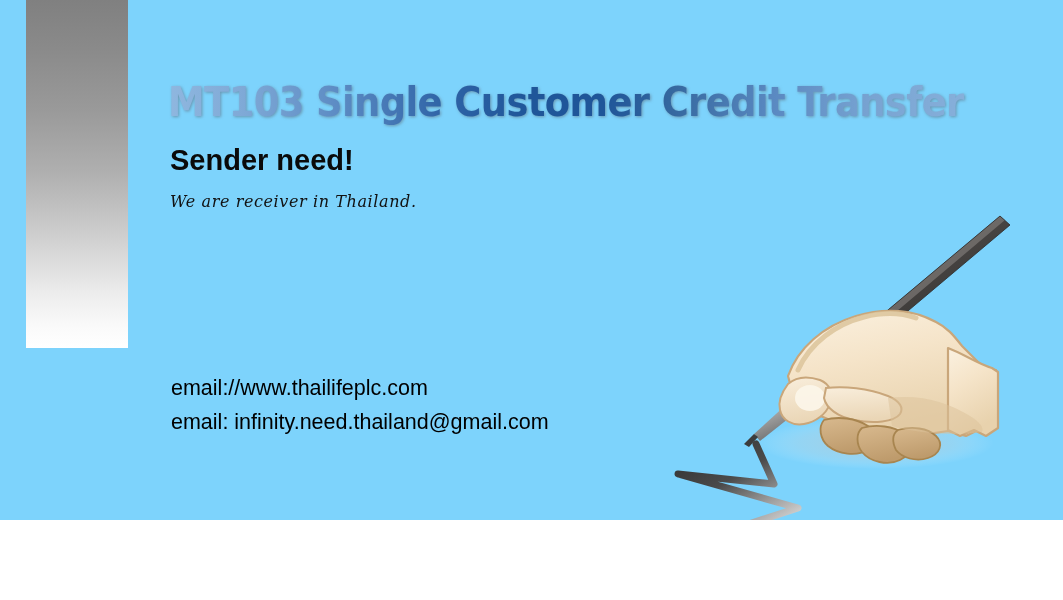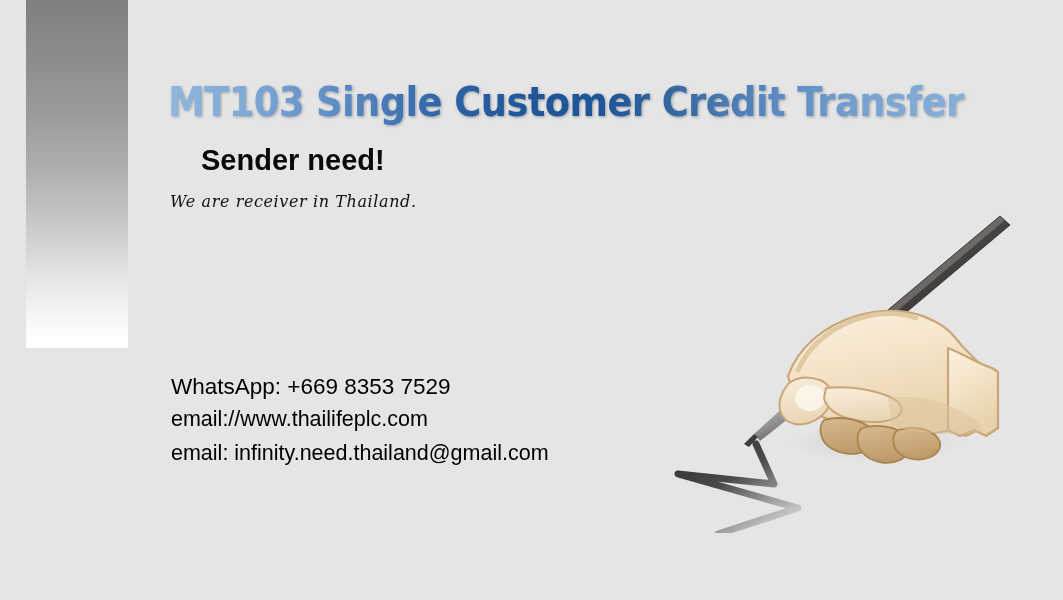--- a/index.html
+++ b/index.html
@@ -10,22 +10,22 @@
   body {
     width: 1063px;
     height: 600px;
     overflow: hidden;
     font-family: "Liberation Sans", sans-serif;
   }
 
   #slide {
     position: relative;
     width: 1063px;
-    height: 600px;
-    background: #e5e5e5;
+    height: 520px;
+    background: #7dd3fc;
     overflow: hidden;
   }
 
   
   #side-bar {
     position: absolute;
     left: 26px;
     top: 0px;
     width: 102px;
     height: 348px;
@@ -74,21 +74,20 @@
   
   #headline {
     position: absolute;
     left: 170px;
     top: 144px;
     font-size: 29px;
     font-weight: bold;
     color: #0a0a0a;
     font-family: "Liberation Sans", sans-serif;
     white-space: nowrap;
-    margin-left: 31px;
   }
 
   #subline {
     position: absolute;
     left: 170px;
     top: 192px;
     font-size: 16px;
     font-style: italic;
     color: #111111;
     font-family: "DejaVu Serif", serif;
@@ -132,21 +131,20 @@
 
   <div id="side-bar"></div>
 
   <div id="title">MT103 Single Customer Credit Transfer</div>
 
   <div id="headline">Sender need!</div>
 
   <div id="subline">We are receiver in Thailand.</div>
 
   <div id="contact">
-    <div class="c-line">WhatsApp: +669 8353 7529</div>
     <div class="c-line wide">email://www.thailifeplc.com</div>
     <div class="c-line wide">email: infinity.need.thailand@gmail.com</div>
   </div>
 
   <div id="hand-art">
     <svg width="400" height="335" viewBox="0 0 400 335" xmlns="http://www.w3.org/2000/svg">
       <defs>
         <linearGradient id="skinGrad" x1="0" y1="0" x2="0.35" y2="1">
           <stop offset="0%" stop-color="#FBF1E0"></stop>
           <stop offset="45%" stop-color="#F5E4C9"></stop>

